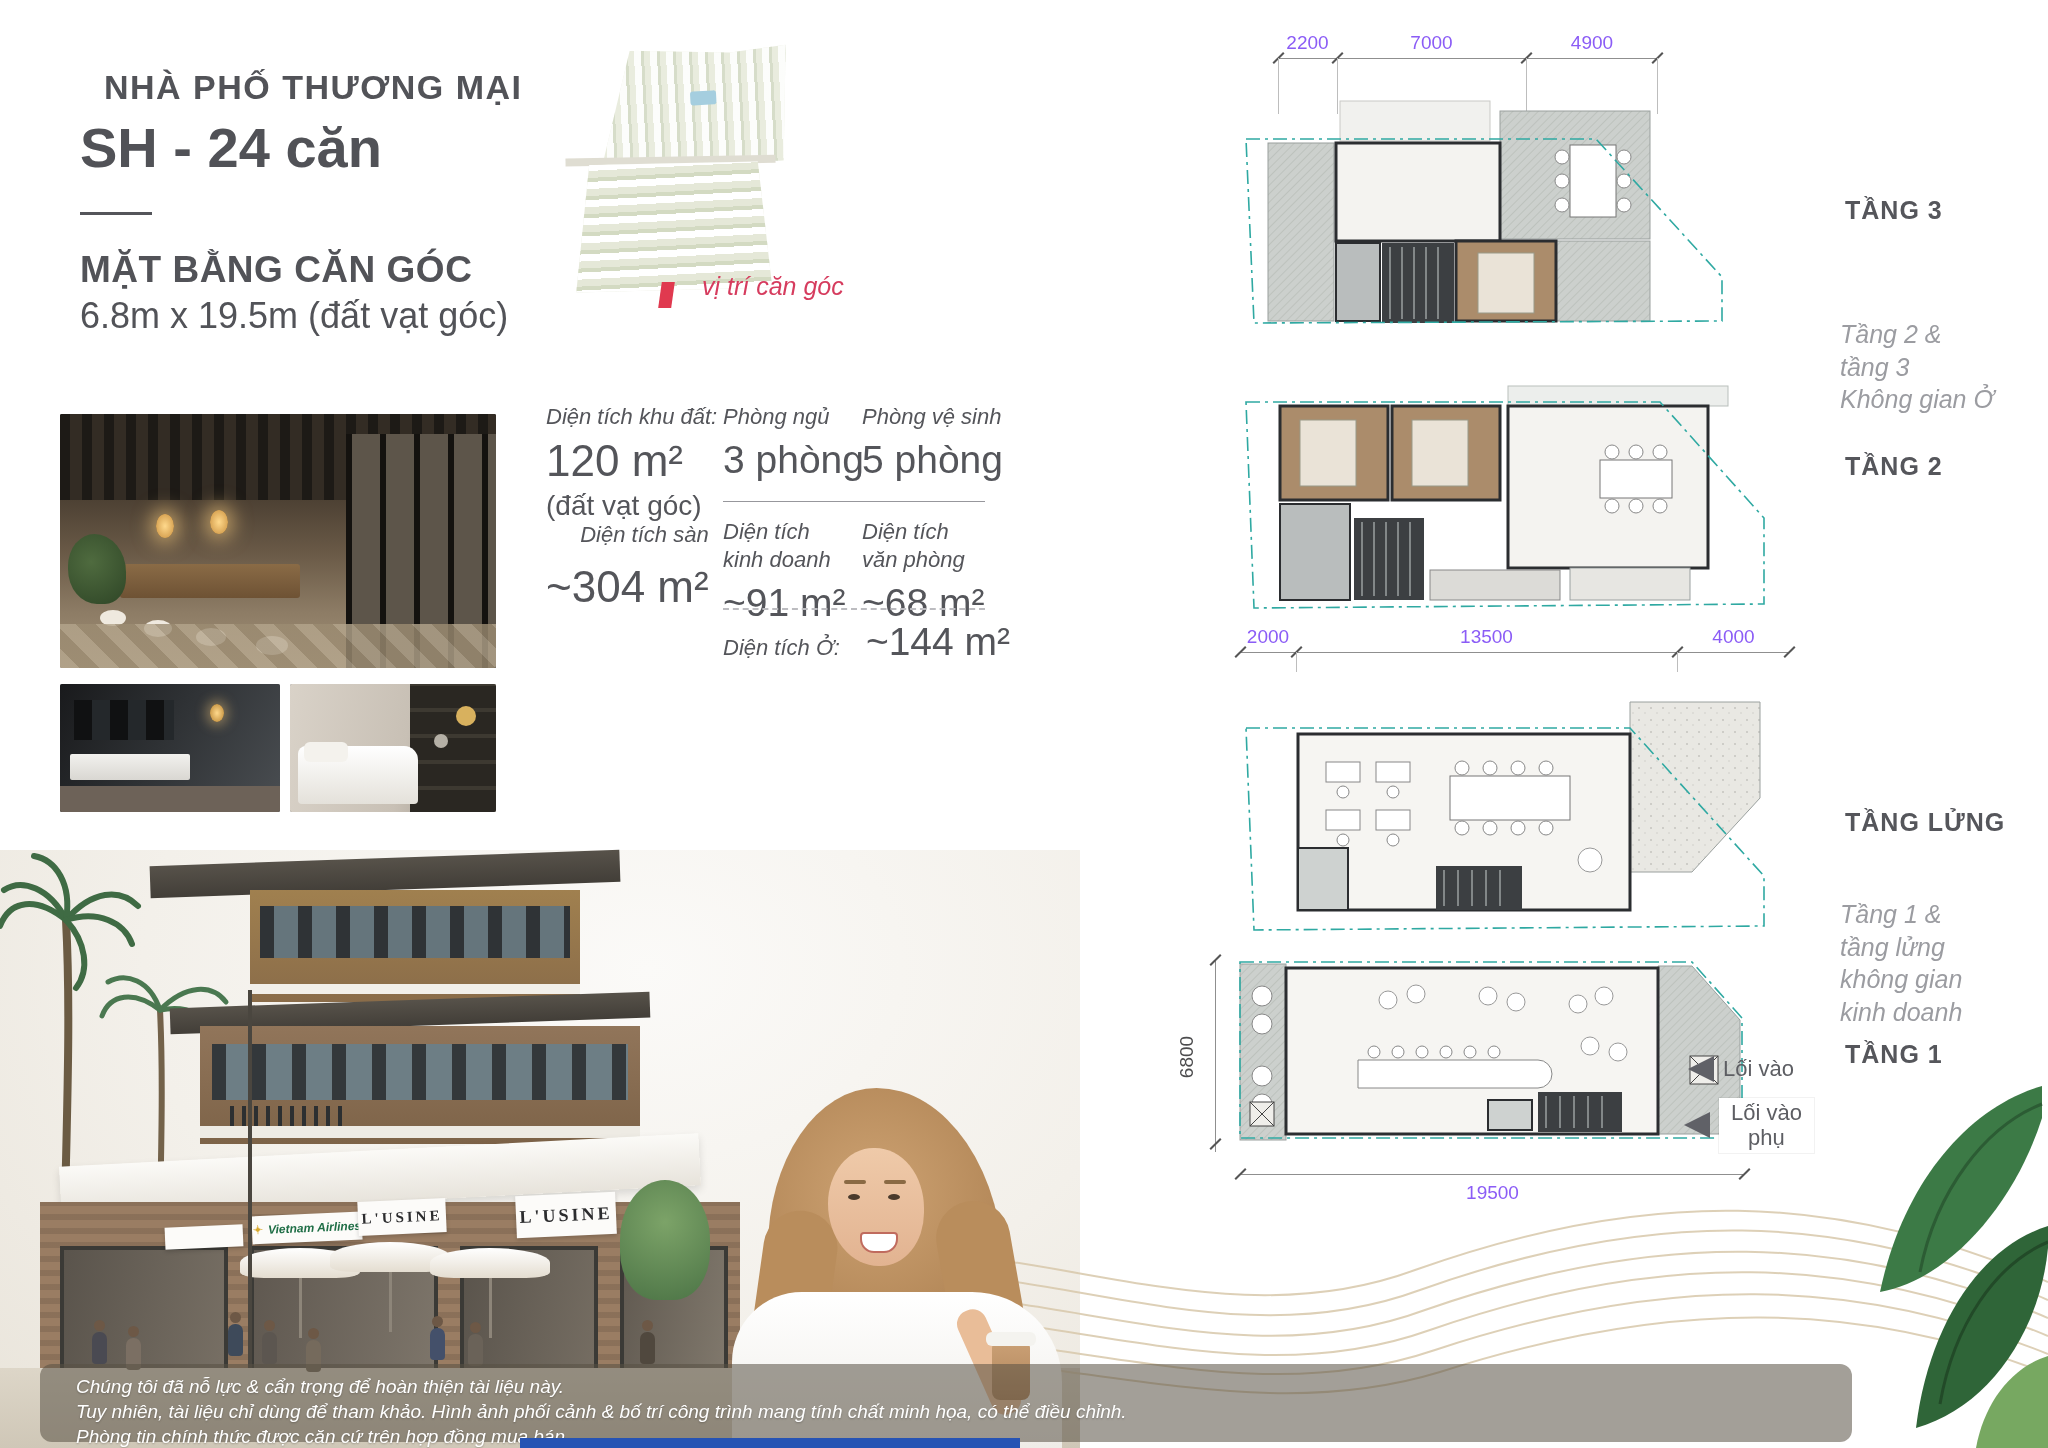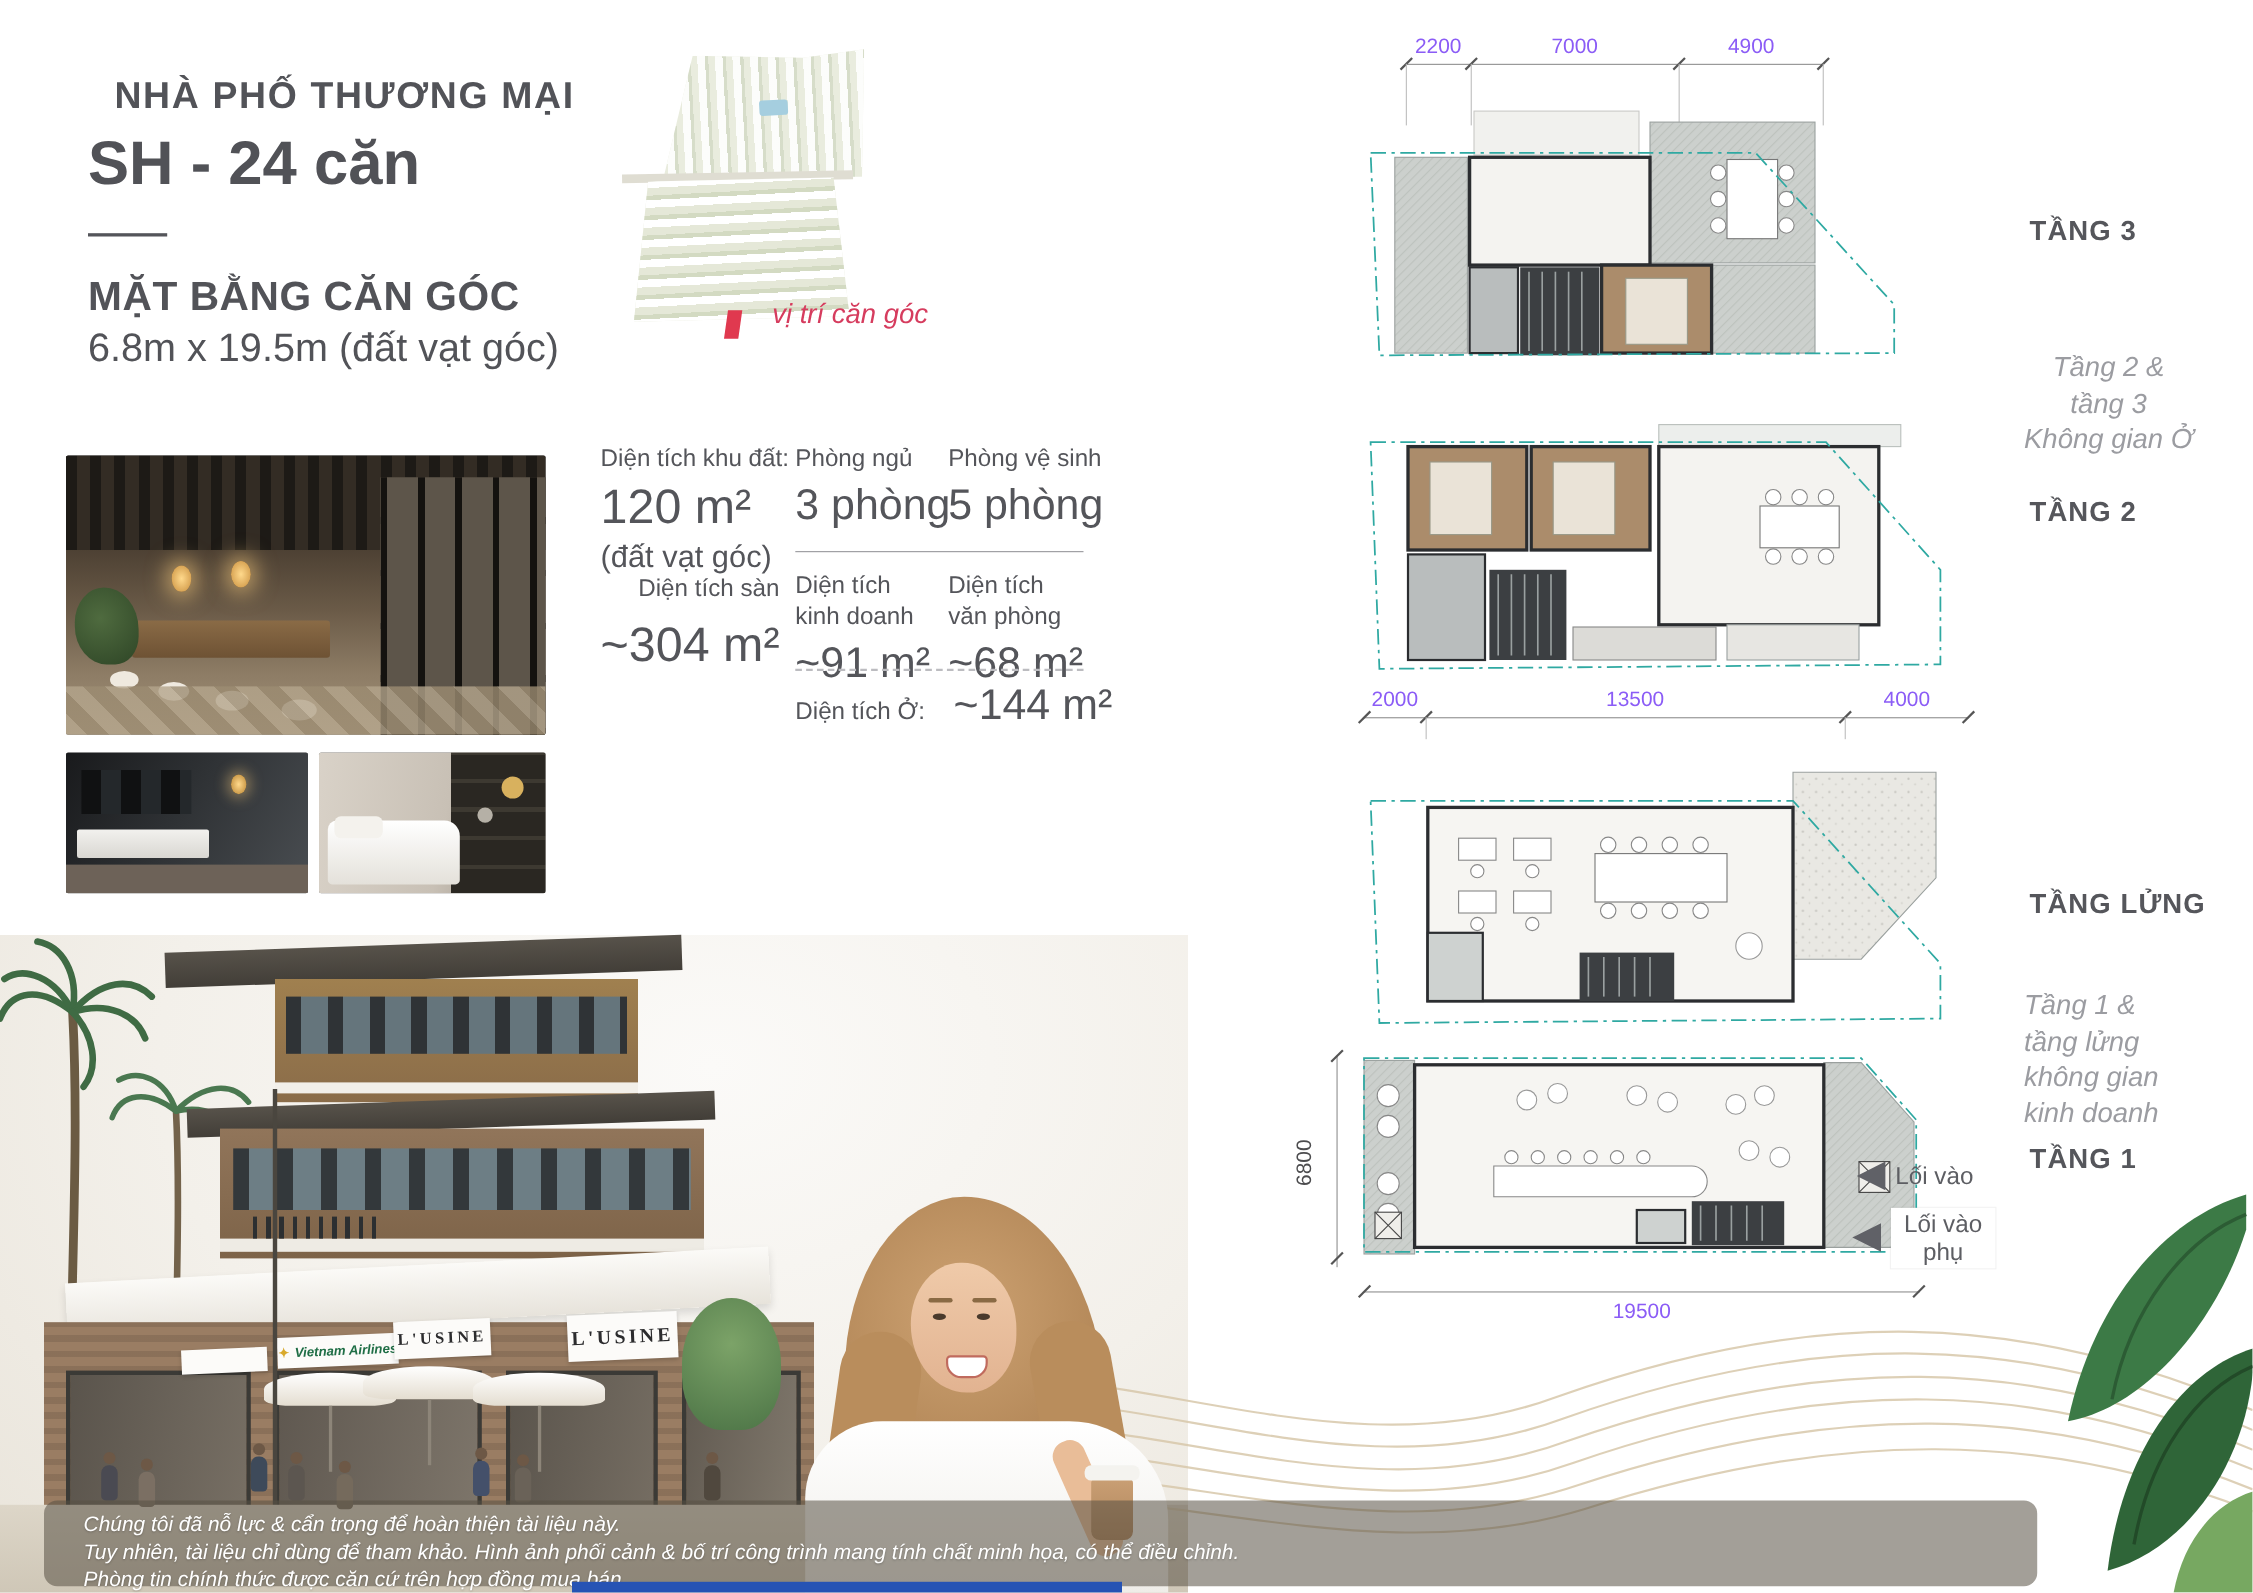--- a/index.html
+++ b/index.html
@@ -24,21 +24,21 @@
   .sm-road{position:absolute;left:0;top:112px;width:210px;height:8px;background:#d8d5c8;transform:rotate(2deg);}
   .marker{position:absolute;left:660px;top:282px;width:13px;height:26px;background:#e0394f;transform:skewX(-8deg);}
   .marker-label{position:absolute;left:702px;top:272px;font-size:25px;font-style:italic;color:#d63c5e;}
   
   .photo{position:absolute;overflow:hidden;border-radius:2px;background:#777;}
   .ph-large{left:60px;top:414px;width:436px;height:254px;}
   .ph-s1{left:60px;top:684px;width:220px;height:128px;}
   .ph-s2{left:290px;top:684px;width:206px;height:128px;}
   .abs{position:absolute;}
   
-  .spec-label{font-size:22px;font-weight:500;color:#54555a;}
+  .spec-label{font-size:22px;font-weight:500;color:#54555a;font-style:italic;}
   .spec-label.two{white-space:pre-line;line-height:1.25;}
   .spec-big{font-size:44px;font-weight:500;margin-top:6px;color:#54555a;}
   .spec-mid{font-size:39px;font-weight:500;margin-top:8px;color:#54555a;}
   .spec-note{font-size:28px;font-weight:500;margin-top:4px;}
   .sep{position:absolute;border-top:1px solid #97979c;}
   .sep-dash{position:absolute;border-top:2px dashed #bcbcc0;}
   .living-row{position:absolute;display:flex;align-items:baseline;gap:26px;}
   
   .dim{position:absolute;color:#8b5cf6;font-size:19px;}
   .dl{position:absolute;left:0;right:0;height:1px;background:#8f8f8f;}
@@ -226,21 +226,21 @@
         <line x1="150" y1="152" x2="150" y2="224"></line>
           <line x1="162" y1="152" x2="162" y2="224"></line>
         <line x1="174" y1="152" x2="174" y2="224"></line>
           <line x1="186" y1="152" x2="186" y2="224"></line>
           <line x1="198" y1="152" x2="198" y2="224"></line>
       </g>
       <path d="M6 44 L356 44 L482 182 L482 226 L14 228 Z" fill="none" stroke="#2fa9a2" stroke-width="1.6" stroke-dasharray="14 5 3 5"></path>
     </svg>
   </div>
   <div class="floor-label" style="left:1845px;top:196px;">TẦNG 3</div>
-  <div class="plan-caption" style="left:1840px;top:318px;text-align:center;">Tầng 2 &amp;
+  <div class="plan-caption" style="left:1840px;top:318px;">Tầng 2 &amp;
 tầng 3
 Không gian Ở</div>
 
   <div class="plan" style="left:1240px;top:368px;">
     <svg width="560" height="258" viewBox="0 0 560 258">
       <defs>
         <pattern id="h2" width="6" height="6" patternUnits="userSpaceOnUse" patternTransform="rotate(45)">
           <rect width="6" height="6" fill="#ccd0cd"></rect>
             <line x1="0" y1="0" x2="0" y2="6" stroke="#bdc2bd" stroke-width="2"></line>
         </pattern>

